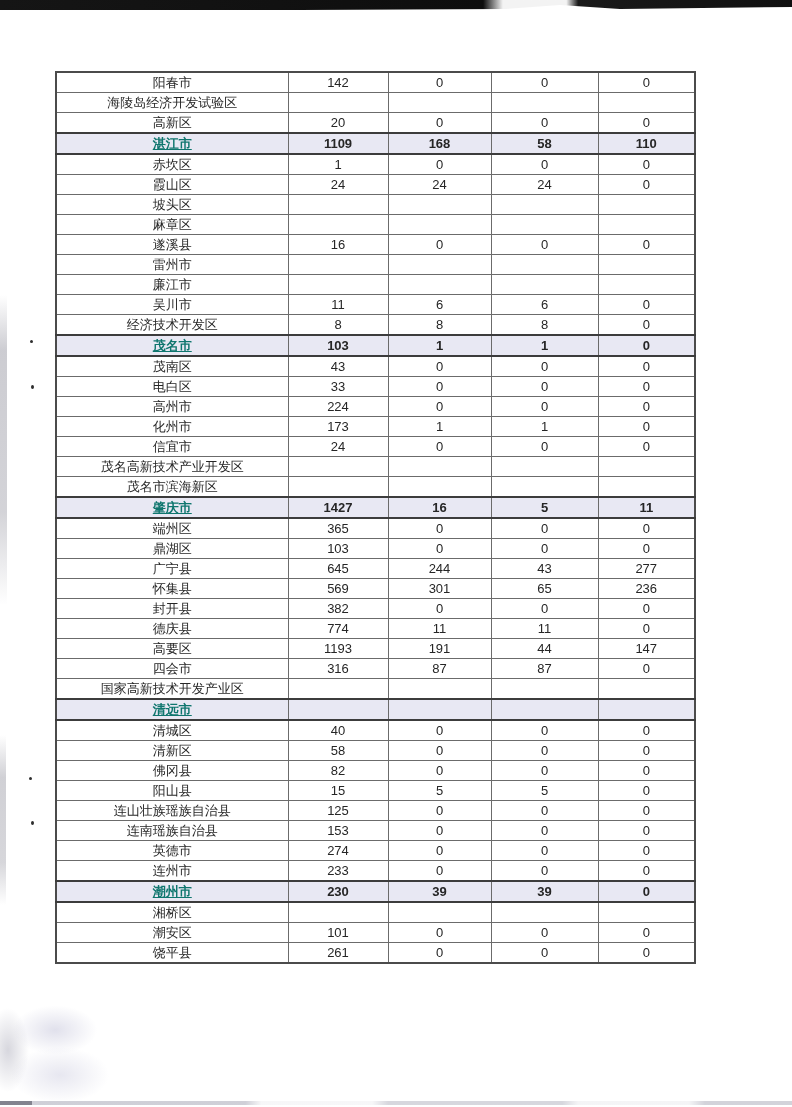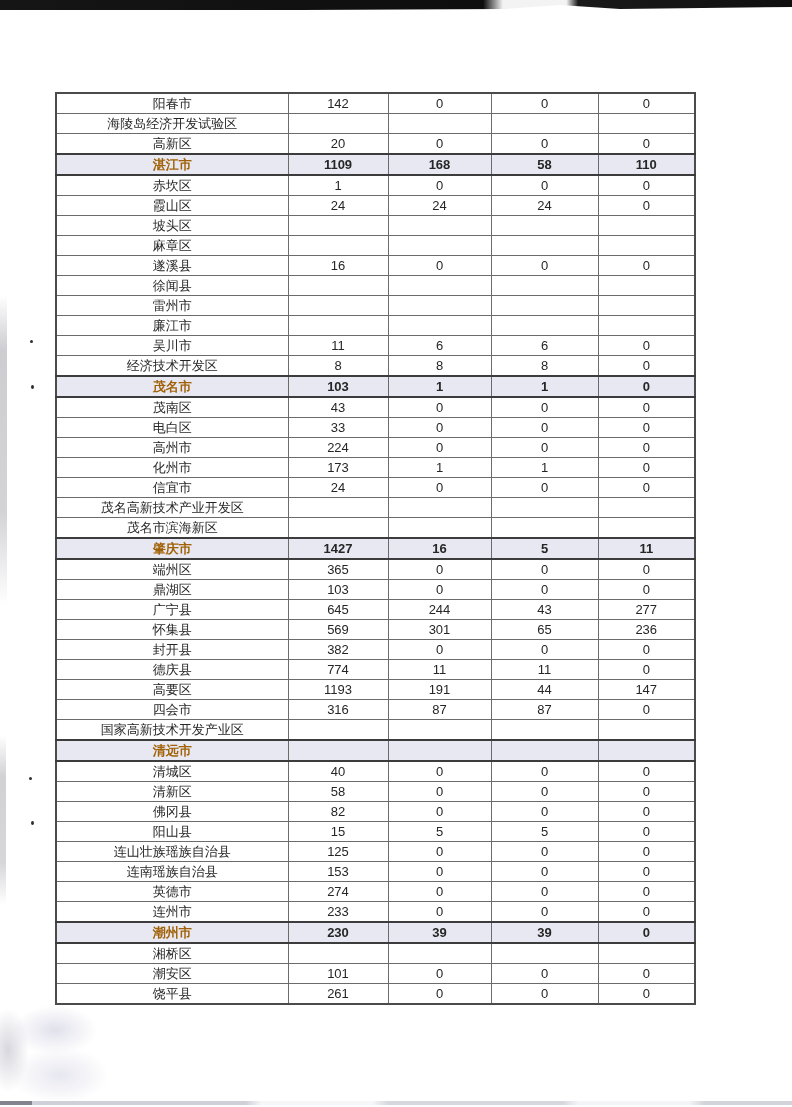--- a/index.html
+++ b/index.html
@@ -43,42 +43,42 @@
       rgba(150,150,168,0.42) 89%, rgba(150,150,168,0.42) 100%);
   }
   .speck{position:absolute;background:#2e2e2e;border-radius:50%;}
   .speck.s1{left:30px;top:340px;width:3px;height:3px;}
   .speck.s2{left:31px;top:385px;width:3px;height:4px;}
   .speck.s3{left:29px;top:777px;width:3px;height:3px;}
   .speck.s4{left:31px;top:821px;width:3px;height:4px;}
 
   
   table.region-table{
-    position:absolute;left:55px;top:92px;width:639px;
+    position:absolute;left:55px;top:71px;width:639px;
     border-collapse:collapse;table-layout:fixed;
     border:2px solid #4b4b4b;
   }
   .region-table td{
     border:1px solid #6b6b6b;
     height:19px;line-height:19px;padding:0 2px;
     text-align:center;vertical-align:middle;
     font-size:13px;color:#262626;
     white-space:nowrap;overflow:hidden;
   }
   .region-table col.c1{width:232px;}
   .region-table col.c2{width:100px;}
   .region-table col.c3{width:103px;}
   .region-table col.c4{width:107px;}
   .region-table col.c5{width:97px;}
   .region-table tr.hl td{
     background:var(--hl,#e8e8f3);
     border-top:2px solid #3c3c3c;
     border-bottom:2px solid #3c3c3c;
   }
-  .region-table tr.hl td:first-child{font-weight:bold;color:#a16207;}
+  .region-table tr.hl td:first-child{font-weight:bold;color:#0f766e;text-decoration:underline;}
   .region-table tr.hl td{font-weight:700;}
 </style>
 </head>
 <body>
 
 <div class="scan-top-band"></div>
 <div class="scan-left-streak-a"></div>
 <div class="scan-left-streak-b"></div>
 <div class="scan-blob-bl"></div>
 <div class="scan-bottom-line"></div>
@@ -153,27 +153,20 @@
         <td></td>
       </tr>
       <tr>
         <td>遂溪县</td>
         <td>16</td>
         <td>0</td>
         <td>0</td>
         <td>0</td>
       </tr>
       <tr>
-        <td>徐闻县</td>
-        <td></td>
-        <td></td>
-        <td></td>
-        <td></td>
-      </tr>
-      <tr>
         <td>雷州市</td>
         <td></td>
         <td></td>
         <td></td>
         <td></td>
       </tr>
       <tr>
         <td>廉江市</td>
         <td></td>
         <td></td>

